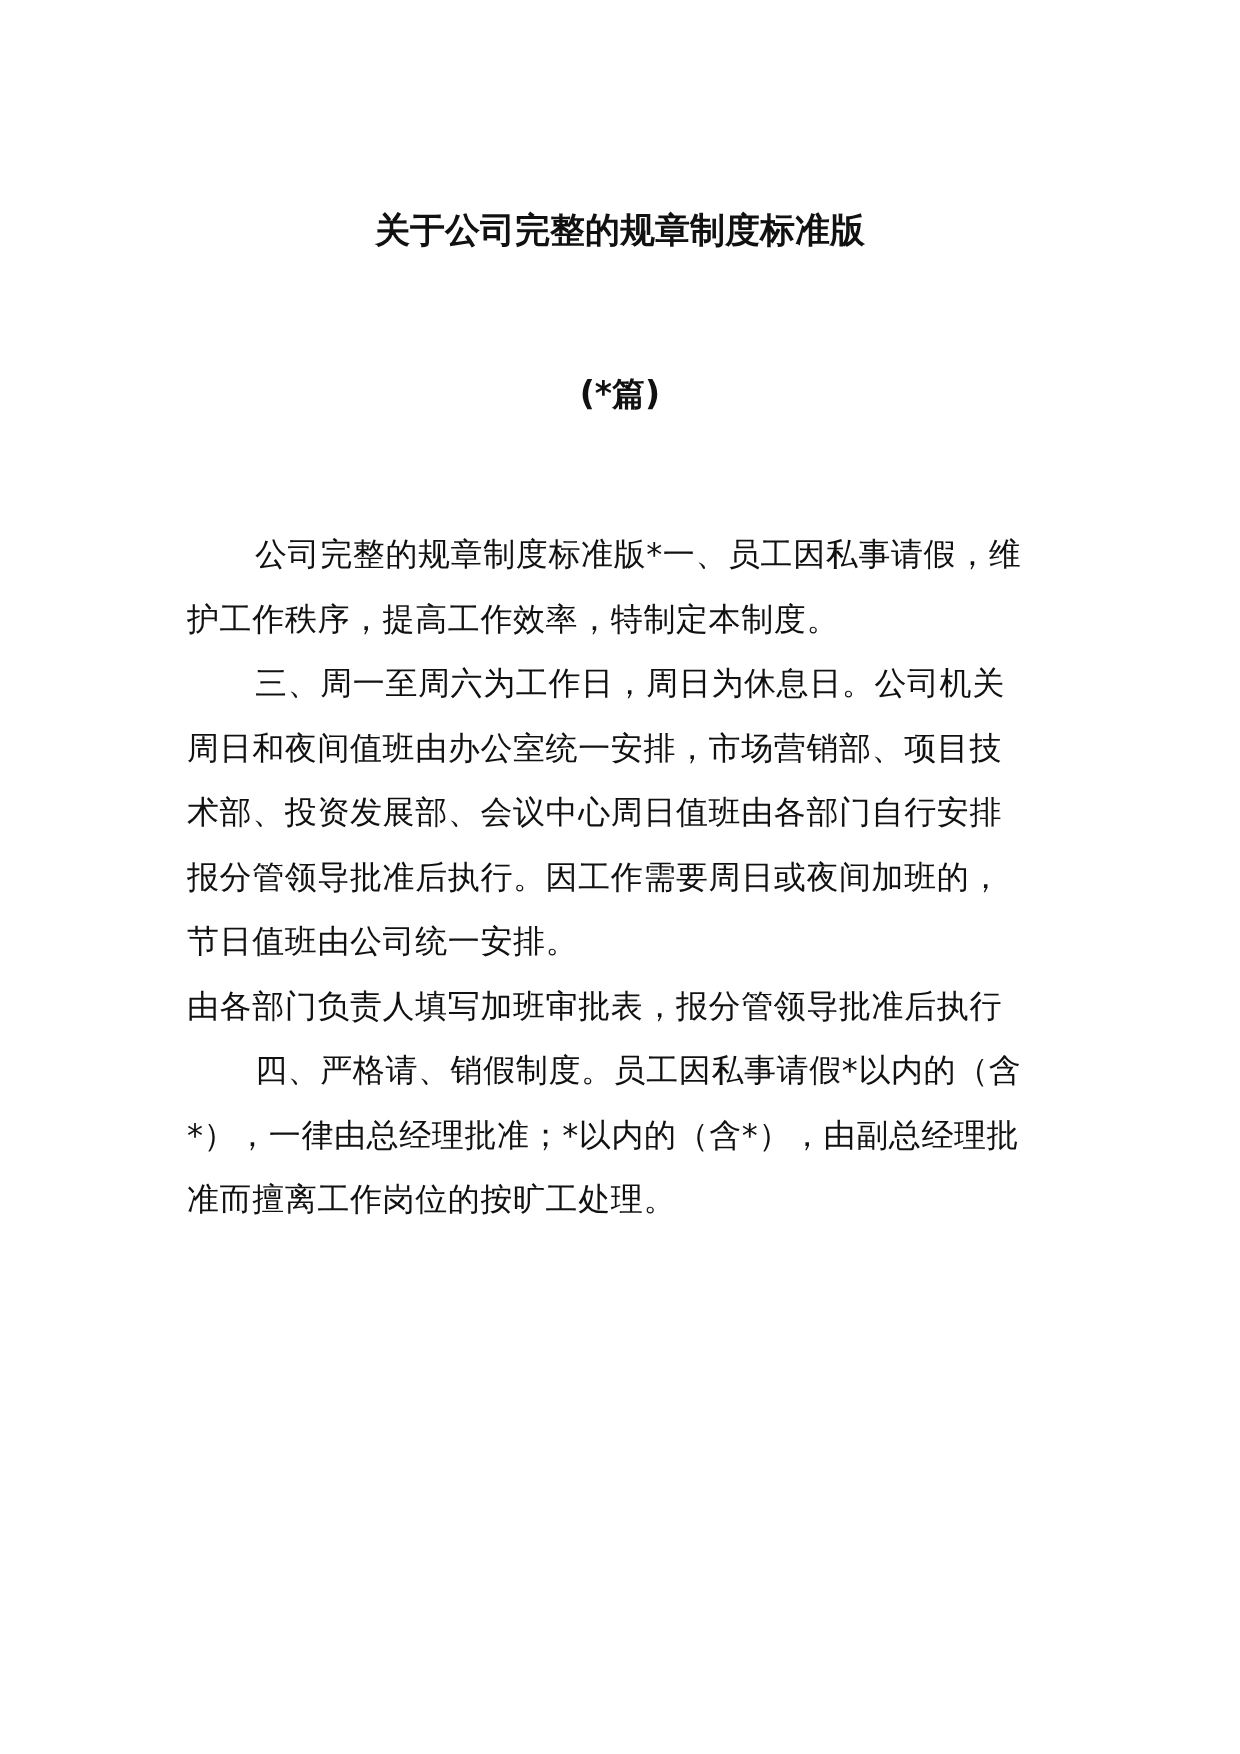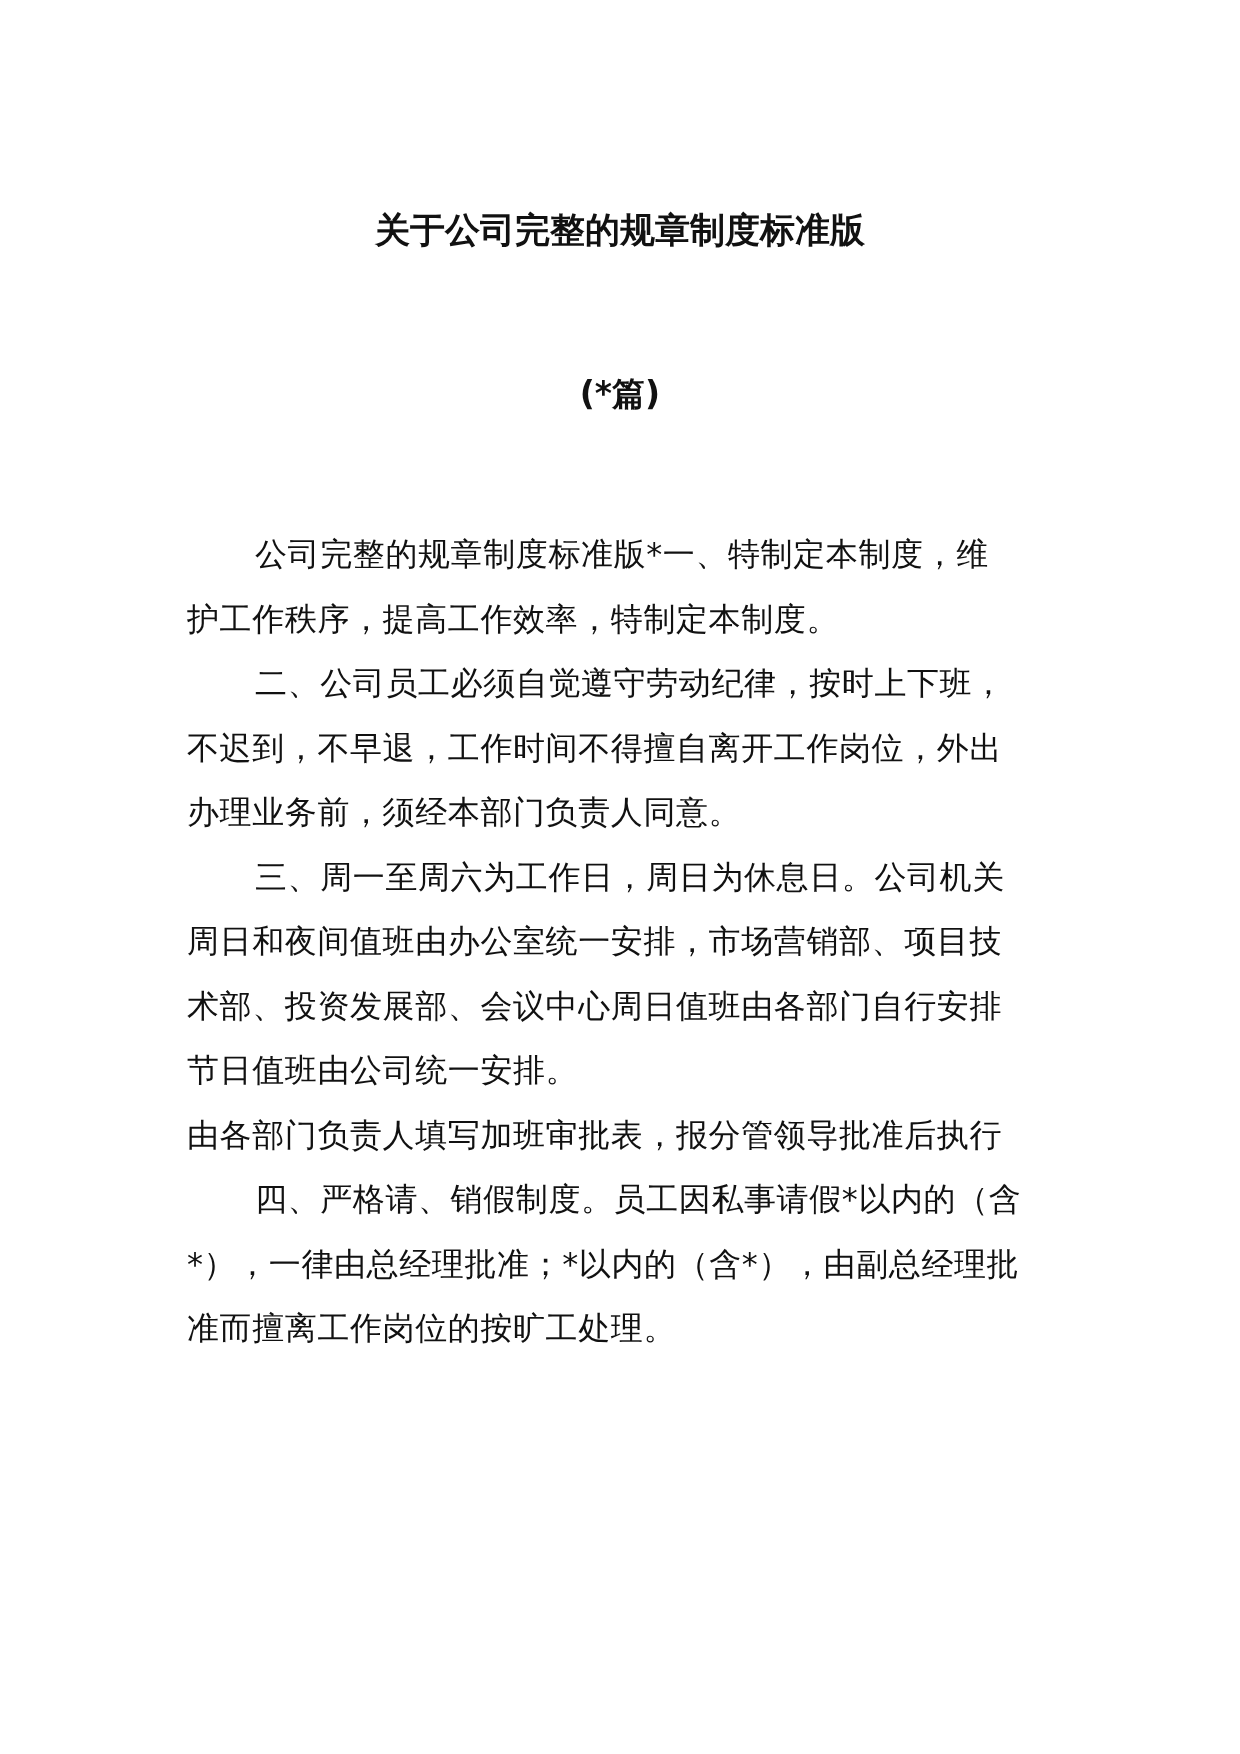--- a/index.html
+++ b/index.html
@@ -72,34 +72,30 @@
 
 <div class="page">
 
   <h1 class="title">关于公司完整的规章制度标准版</h1>
 
   <h2 class="subtitle">(*篇)</h2>
 
   <div class="body">
 
     <p class="para">
-      <span class="line first">公司完整的规章制度标准版*一、特制定本制度，维</span>
+      <span class="line first">公司完整的规章制度标准版*一、员工因私事请假，维</span>
       <span class="line">护工作秩序，提高工作效率，特制定本制度。</span>
     </p>
 
-    <p class="para">
-      <span class="line first">二、公司员工必须自觉遵守劳动纪律，按时上下班，</span>
-      <span class="line">不迟到，不早退，工作时间不得擅自离开工作岗位，外出</span>
-      <span class="line">办理业务前，须经本部门负责人同意。</span>
-    </p>
 
     <p class="para">
       <span class="line first">三、周一至周六为工作日，周日为休息日。公司机关</span>
       <span class="line">周日和夜间值班由办公室统一安排，市场营销部、项目技</span>
       <span class="line">术部、投资发展部、会议中心周日值班由各部门自行安排</span>
+      <span class="line">报分管领导批准后执行。因工作需要周日或夜间加班的，</span>
       <span class="line">节日值班由公司统一安排。</span>
       <span class="line">由各部门负责人填写加班审批表，报分管领导批准后执行</span>
     </p>
 
     <p class="para">
       <span class="line first">四、严格请、销假制度。员工因私事请假*以内的（含</span>
       <span class="line">*），一律由总经理批准；*以内的（含*），由副总经理批</span>
       <span class="line">准而擅离工作岗位的按旷工处理。</span>
     </p>
 

